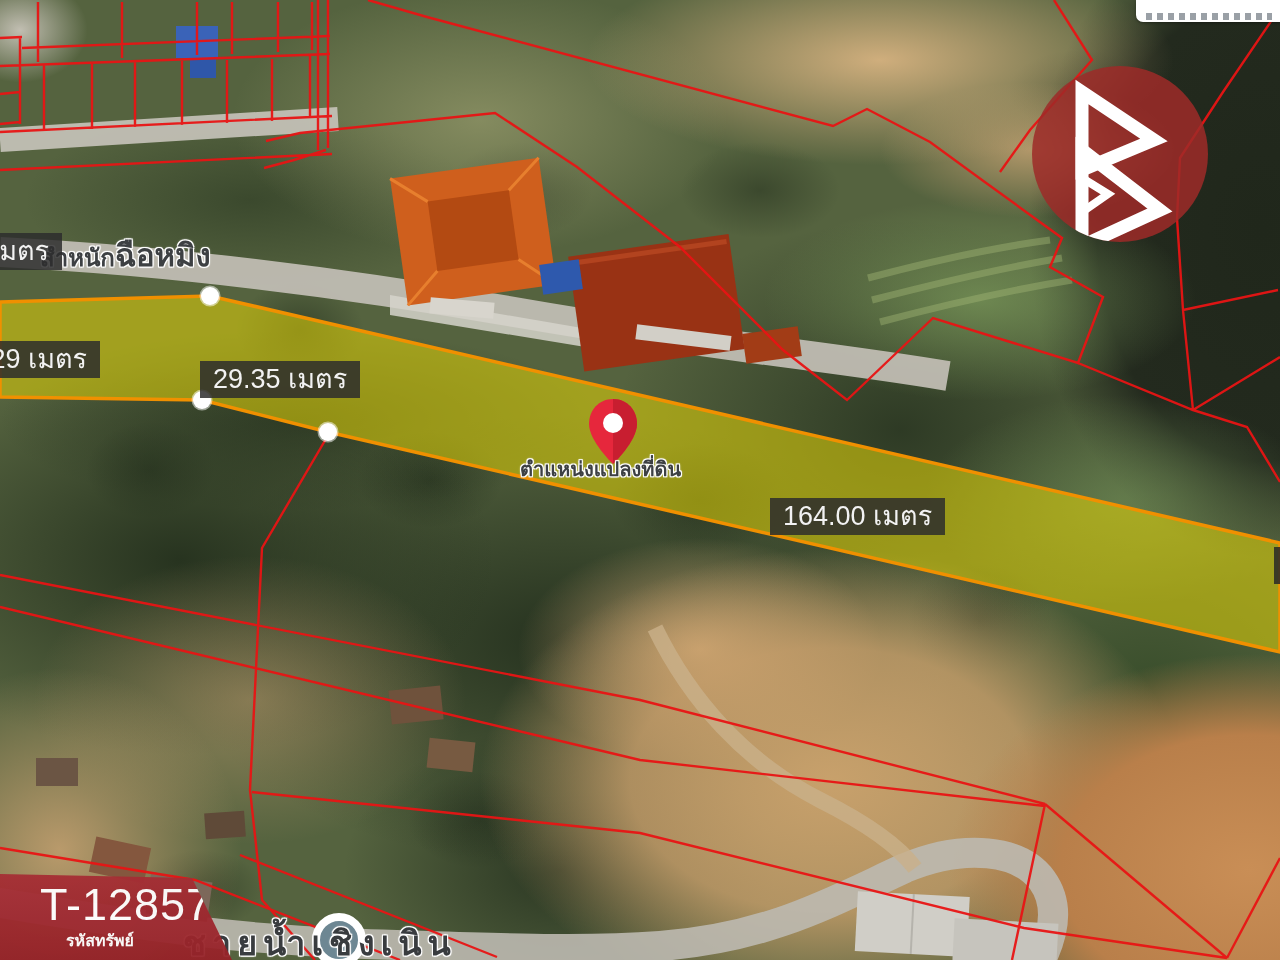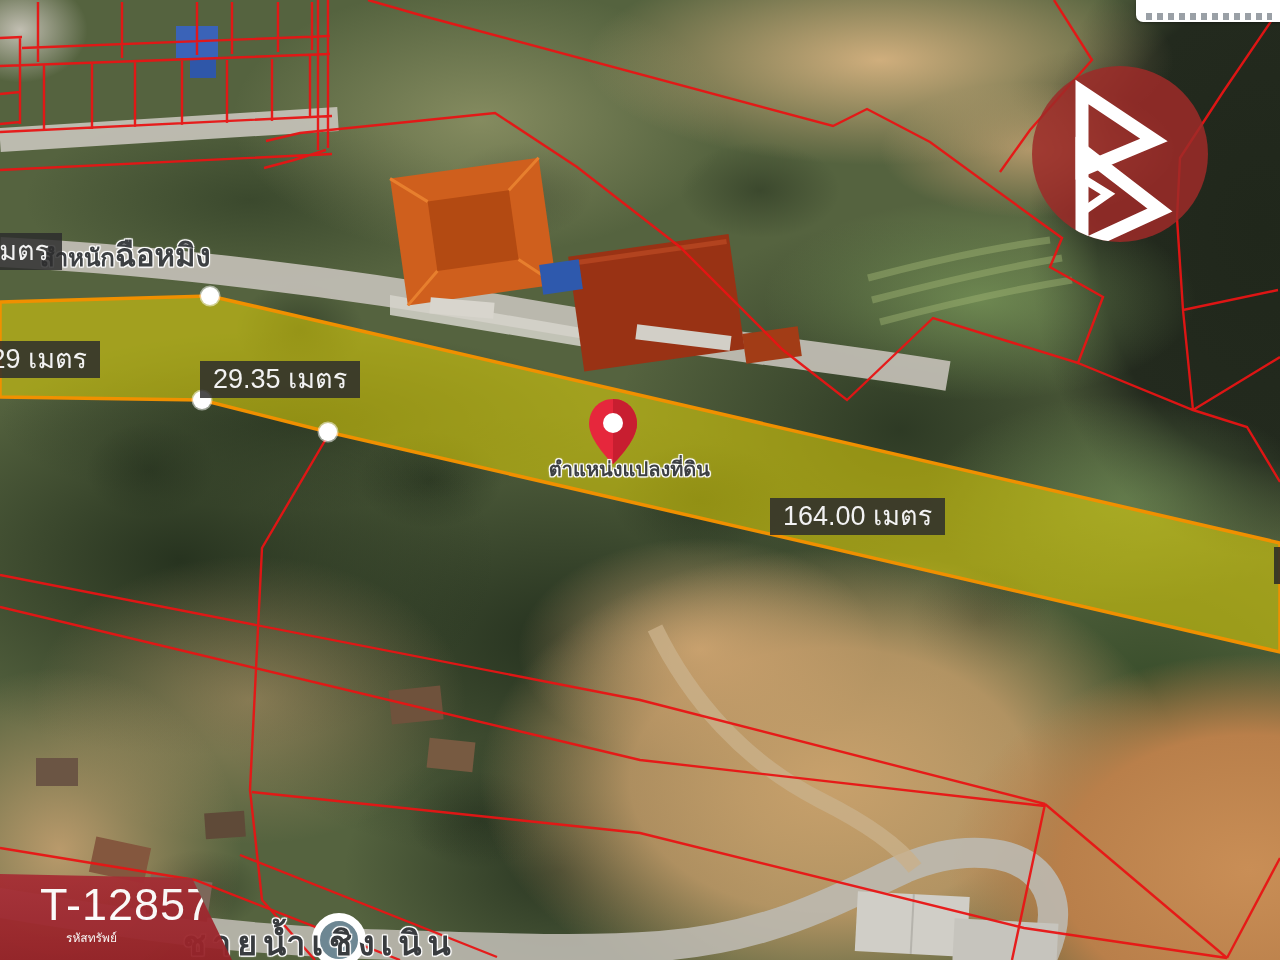--- a/index.html
+++ b/index.html
@@ -43,33 +43,33 @@
   svg{position:absolute;left:0;top:0;}
 
   
   .mlabel{position:absolute;background:rgba(45,45,45,.85);color:#f2f2f2;
     font-size:27px;line-height:1.15;padding:3px 13px;white-space:nowrap;z-index:5;}
   .maplabel{position:absolute;color:#3d4043;font-weight:bold;white-space:nowrap;
     text-shadow:0 0 2px #fff,0 0 3px #fff,1px 1px 0 #fff,-1px -1px 0 #fff,1px -1px 0 #fff,-1px 1px 0 #fff;}
   #road-top{left:40px;top:230px;z-index:1;font-size:24px;}
   #road-top .big{font-size:31px;}
   #road-bottom{left:183px;top:916px;z-index:3;font-size:34px;letter-spacing:6px;color:#393c3f;}
-  #pin-label{left:520px;top:453px;width:190px;text-align:right;z-index:5;font-size:20px;}
+  #pin-label{left:520px;top:453px;width:190px;text-align:left;z-index:5;font-size:20px;}
 
   #pin{position:absolute;left:585px;top:396px;z-index:5;}
 
   #frag-right{position:absolute;left:1274px;top:547px;width:8px;height:37px;
     background:rgba(40,40,40,.85);z-index:5;}
 
   
   #banner{position:absolute;left:0;top:865px;width:240px;height:95px;z-index:6;
     clip-path:polygon(0px 9px,192px 13px,232px 95px,0px 95px);
     background:linear-gradient(180deg,#a83036 0%,#962229 100%);opacity:.95;}
   #banner .code{position:absolute;left:40px;top:14px;color:#fff;font-size:45px;letter-spacing:1px;}
-  #banner .cap{position:absolute;left:66px;top:63px;color:#fff;font-size:12px;font-weight:normal;}
+  #banner .cap{position:absolute;left:66px;top:63px;color:#fff;font-size:16px;font-weight:bold;}
 
   
   #logo{position:absolute;left:1032px;top:66px;width:176px;height:176px;border-radius:50%;
     background:rgba(158,42,40,.85);z-index:6;overflow:hidden;}
 
   
   #tr-bar{position:absolute;left:1136px;top:0;width:144px;height:22px;background:#fff;
     border-radius:0 0 0 7px;box-shadow:0 1px 3px rgba(0,0,0,.35);z-index:6;overflow:hidden;}
   #tr-bar .smudge{position:absolute;left:10px;top:13px;width:126px;height:7px;
     background:repeating-linear-gradient(90deg,#9aa0a6 0 6px,rgba(0,0,0,0) 6px 11px);}

